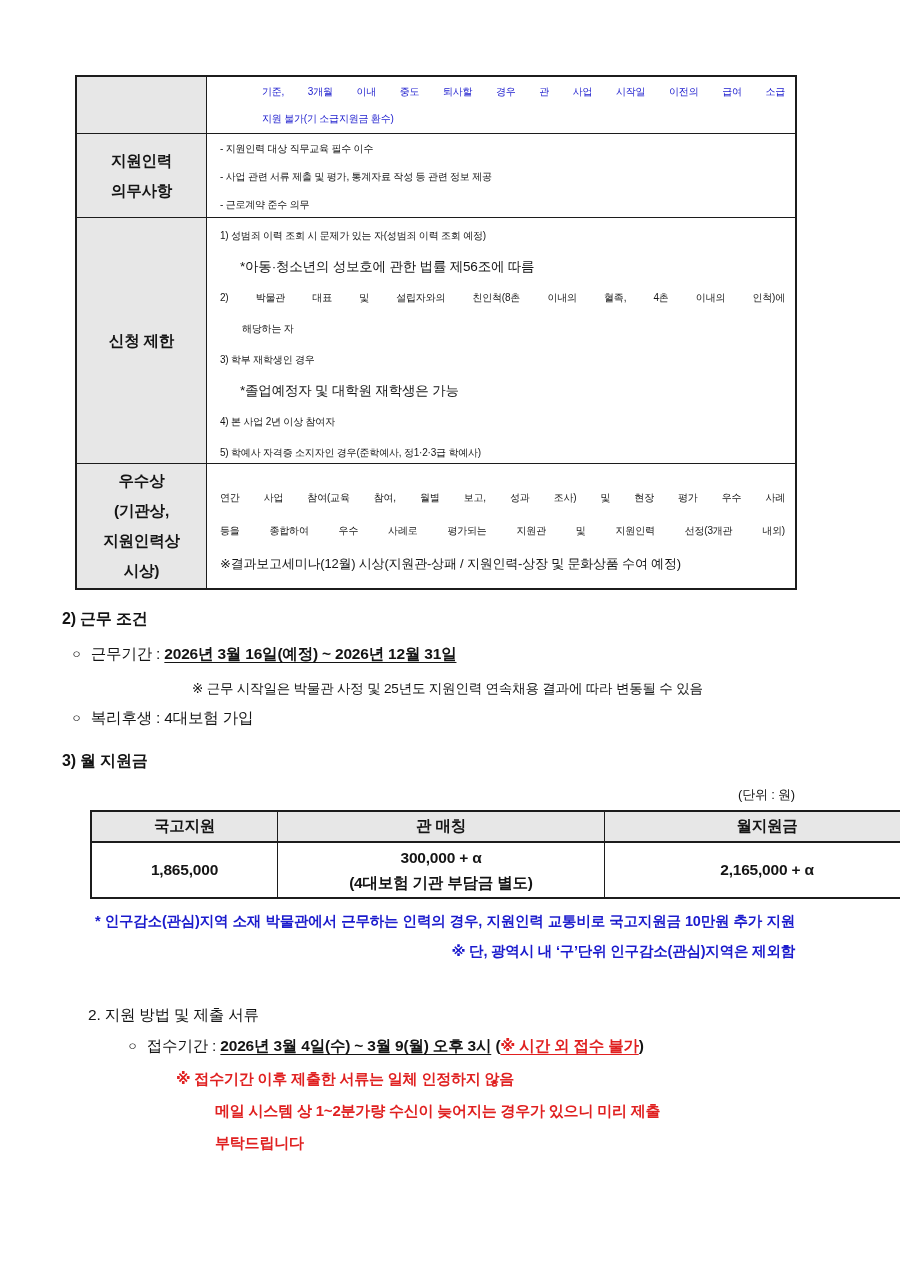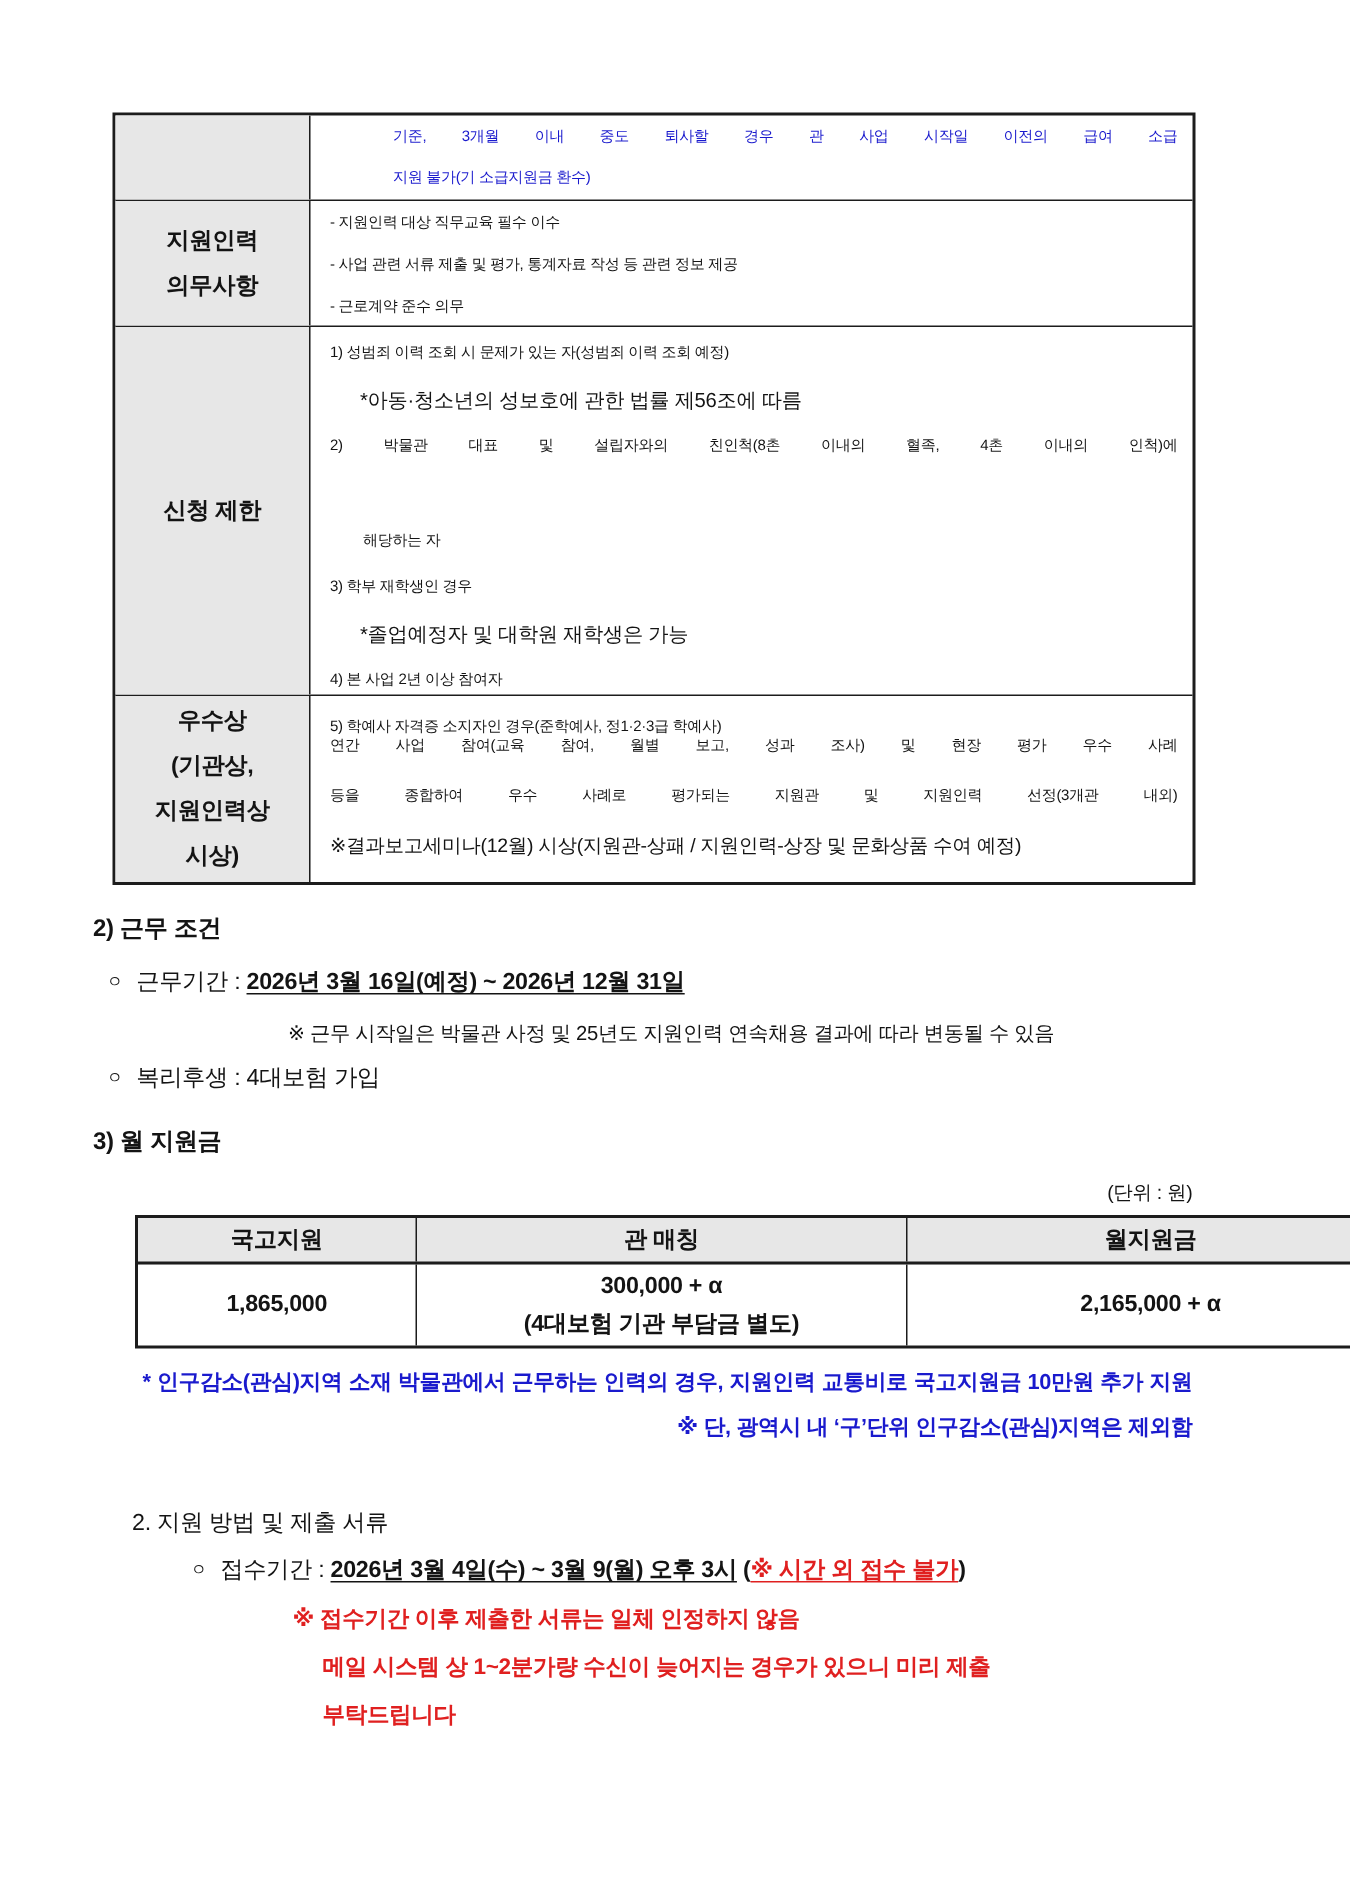--- a/index.html
+++ b/index.html
@@ -16,21 +16,21 @@
   .t1-label{
     width:130px;flex:0 0 130px;background:#e7e7e7;border-right:1px solid #1c1c1c;
     display:flex;flex-direction:column;justify-content:center;align-items:center;
     font-weight:bold;font-size:15.5px;box-sizing:border-box;text-align:center;
   }
   .t1-label .lb{line-height:30px;}
   .t1-content{flex:1;box-sizing:border-box;padding:0 10px 0 13px;min-width:0;}
   .ln{font-size:10px;line-height:31px;white-space:normal;word-break:keep-all;}
   .jl{text-align:justify;text-align-last:justify;}
   .sub{font-size:13.5px;padding-left:20px;}
-  .ind{padding-left:22px;margin-top:32px;}
+  .ind{padding-left:22px;}
   .r1{height:56px;}
   .r1 .t1-content{padding:1px 10px 0 55px;}
   .r1 .ln{line-height:27px;color:#1a1acd;}
   .r2{height:84px;}
   .r2 .ln{line-height:28px;}
   .r2 .t1-content{padding-top:0;}
   .r3{height:246px;}
   .r3 .t1-content{padding-top:2px;}
   .r4{height:125px;}
   .r4 .t1-content{padding-top:17px;}
@@ -156,17 +156,17 @@
 
   <div class="abs blue-note fill" style="left:95px;top:912px;width:700px;">* 인구감소(관심)지역 소재 박물관에서 근무하는 인력의 경우, 지원인력 교통비로 국고지원금 10만원 추가 지원</div>
   <div class="abs blue-note right" style="left:95px;top:942px;width:700px;">※ 단,  광역시 내 ‘구’단위 인구감소(관심)지역은 제외함</div>
 
   <div class="abs sec-title-plain" style="left:88px;top:1005px;">2. 지원 방법 및 제출 서류</div>
 
   <div class="abs" style="left:111px;top:1036px;white-space:nowrap;margin-left:16px;">
     <span class="bullet">ㅇ</span><span class="lbl">접수기간 : </span><span class="val-bold-ul">2026년 3월 4일(수) ~ 3월 9(월) 오후 3시</span><span class="paren"> (</span><span class="warn-ul">※ 시간 외 접수 불가</span><span class="paren">)</span>
   </div>
 
-  <div class="abs red-line" style="left:195px;top:1070px;">※ 접수기간 이후 제출한 서류는 일체 인정하지 않음</div>
+  <div class="abs red-line" style="left:176px;top:1070px;">※ 접수기간 이후 제출한 서류는 일체 인정하지 않음</div>
   <div class="abs red-line" style="left:215px;top:1102px;">메일 시스템 상 1~2분가량 수신이 늦어지는 경우가 있으니 미리 제출</div>
   <div class="abs red-line" style="left:215px;top:1134px;">부탁드립니다</div>
 
 </div>
 
 </body></html>

